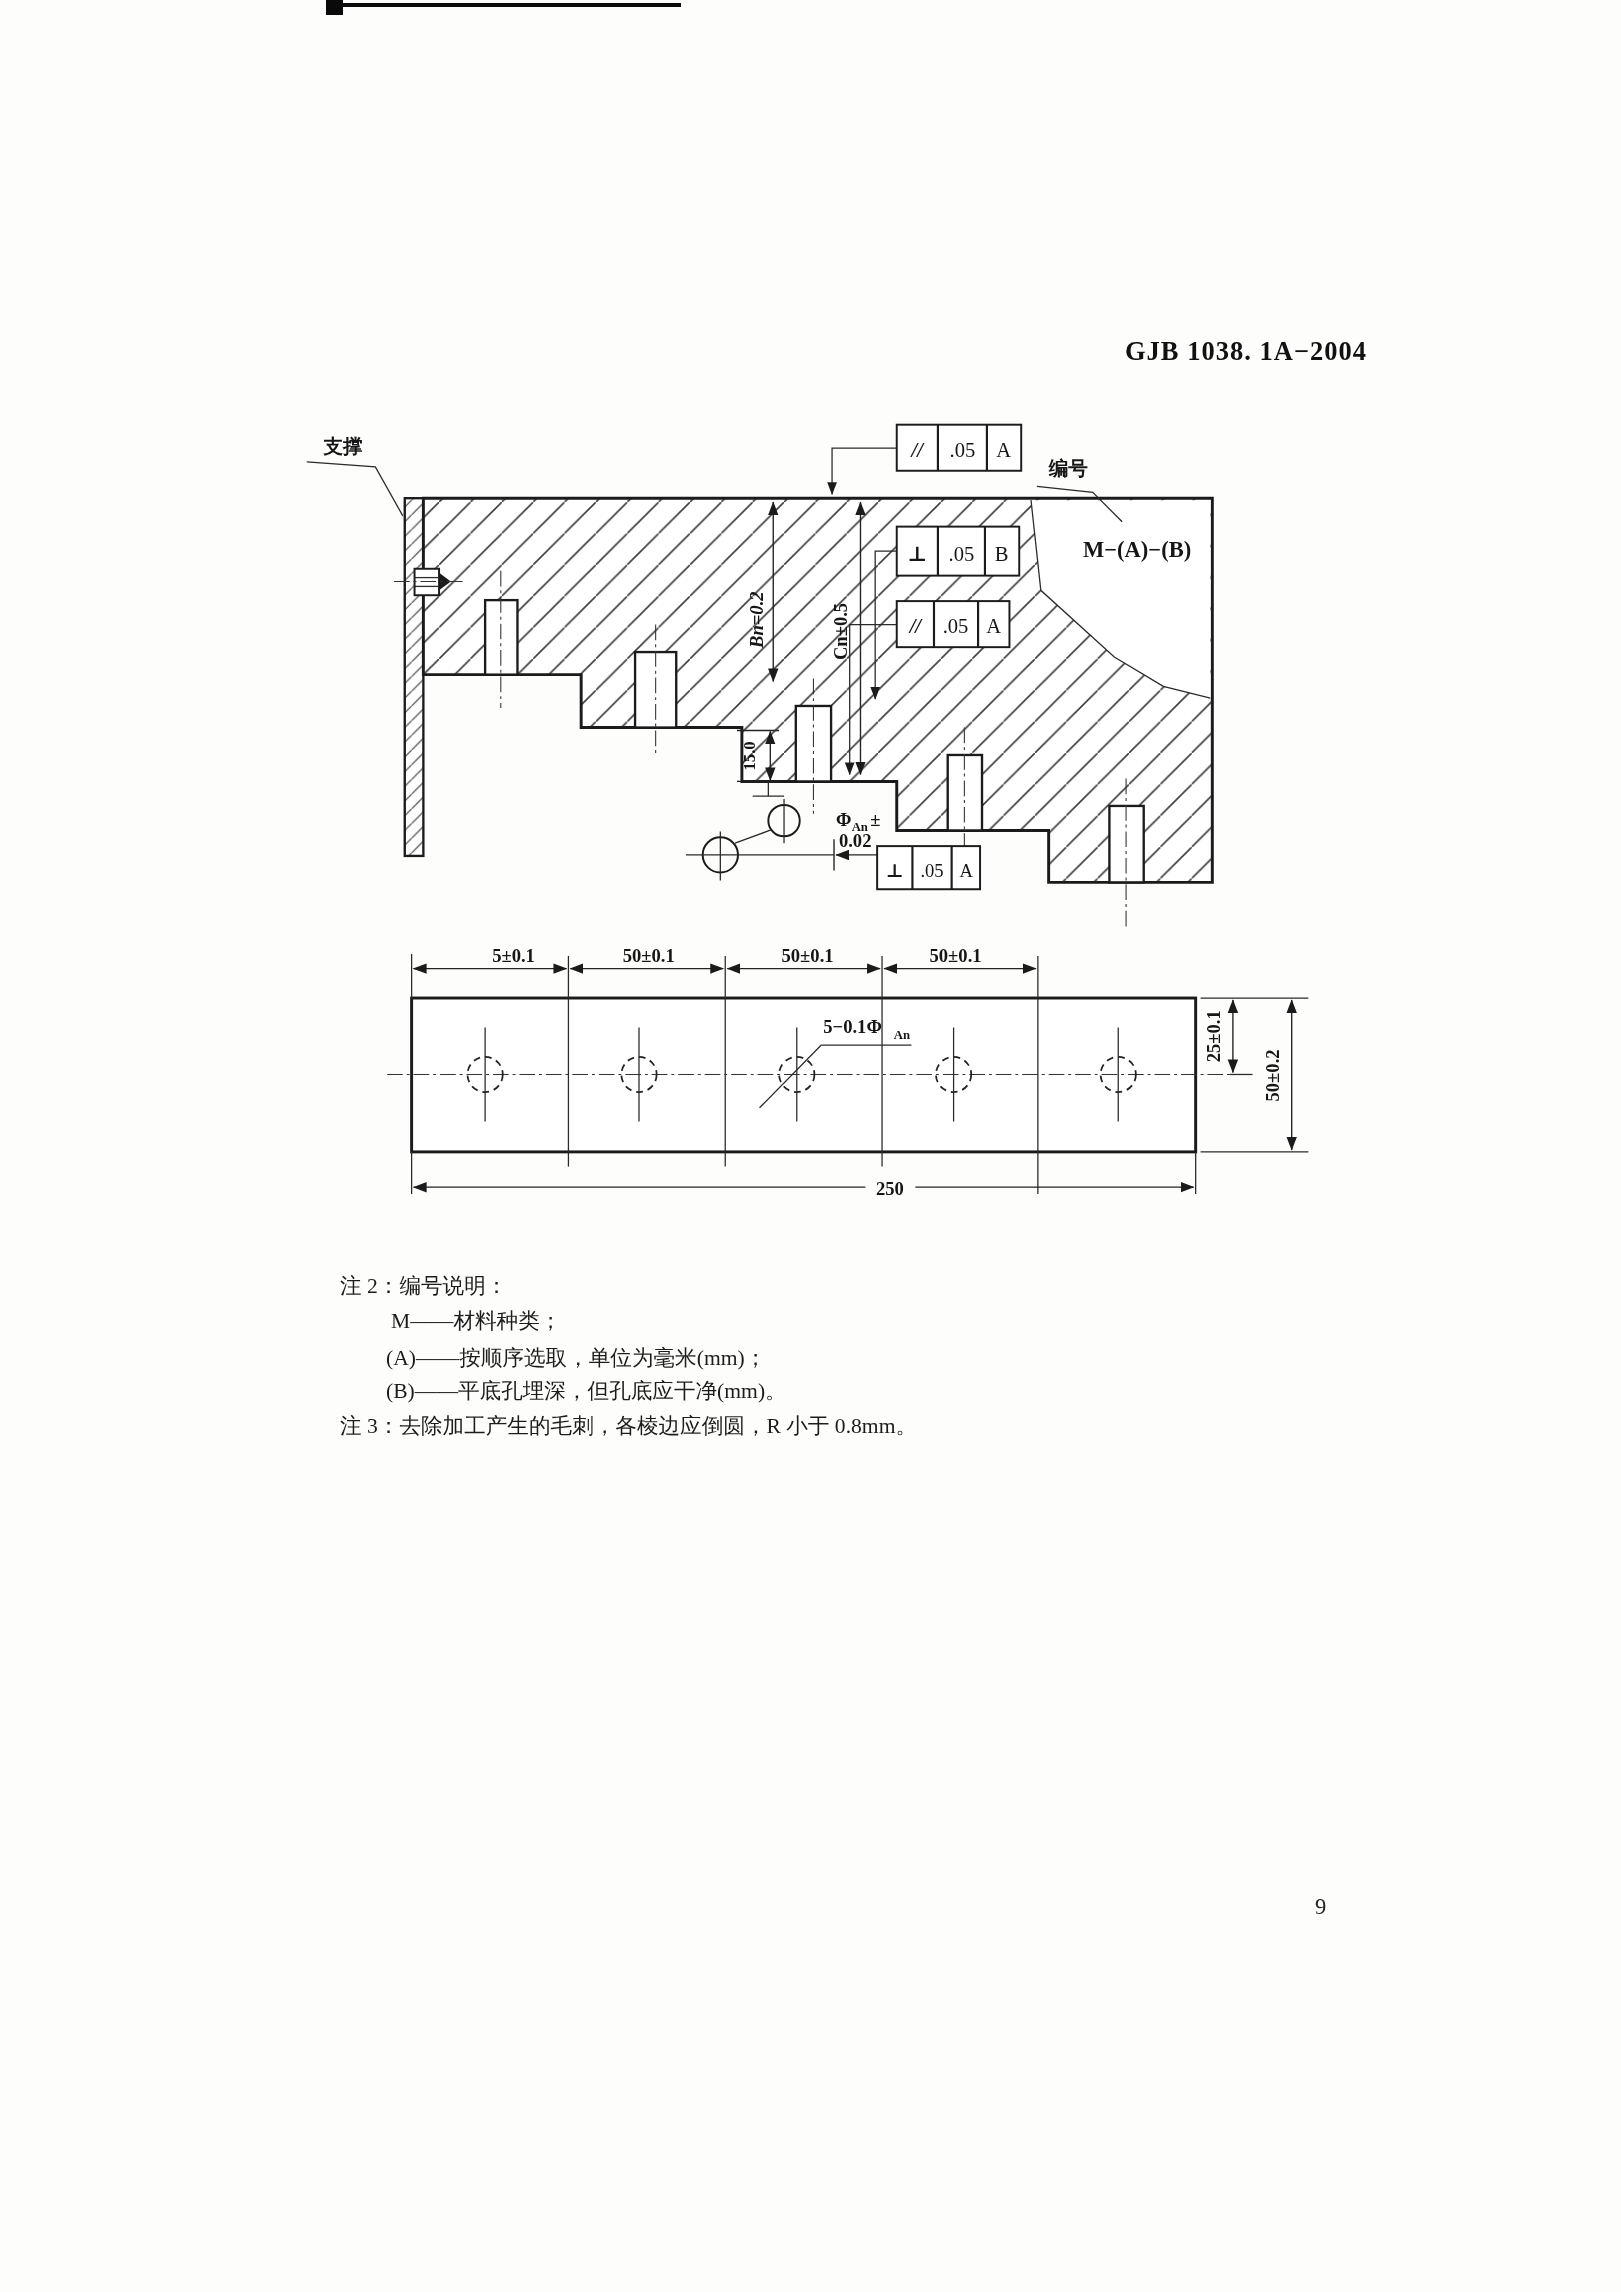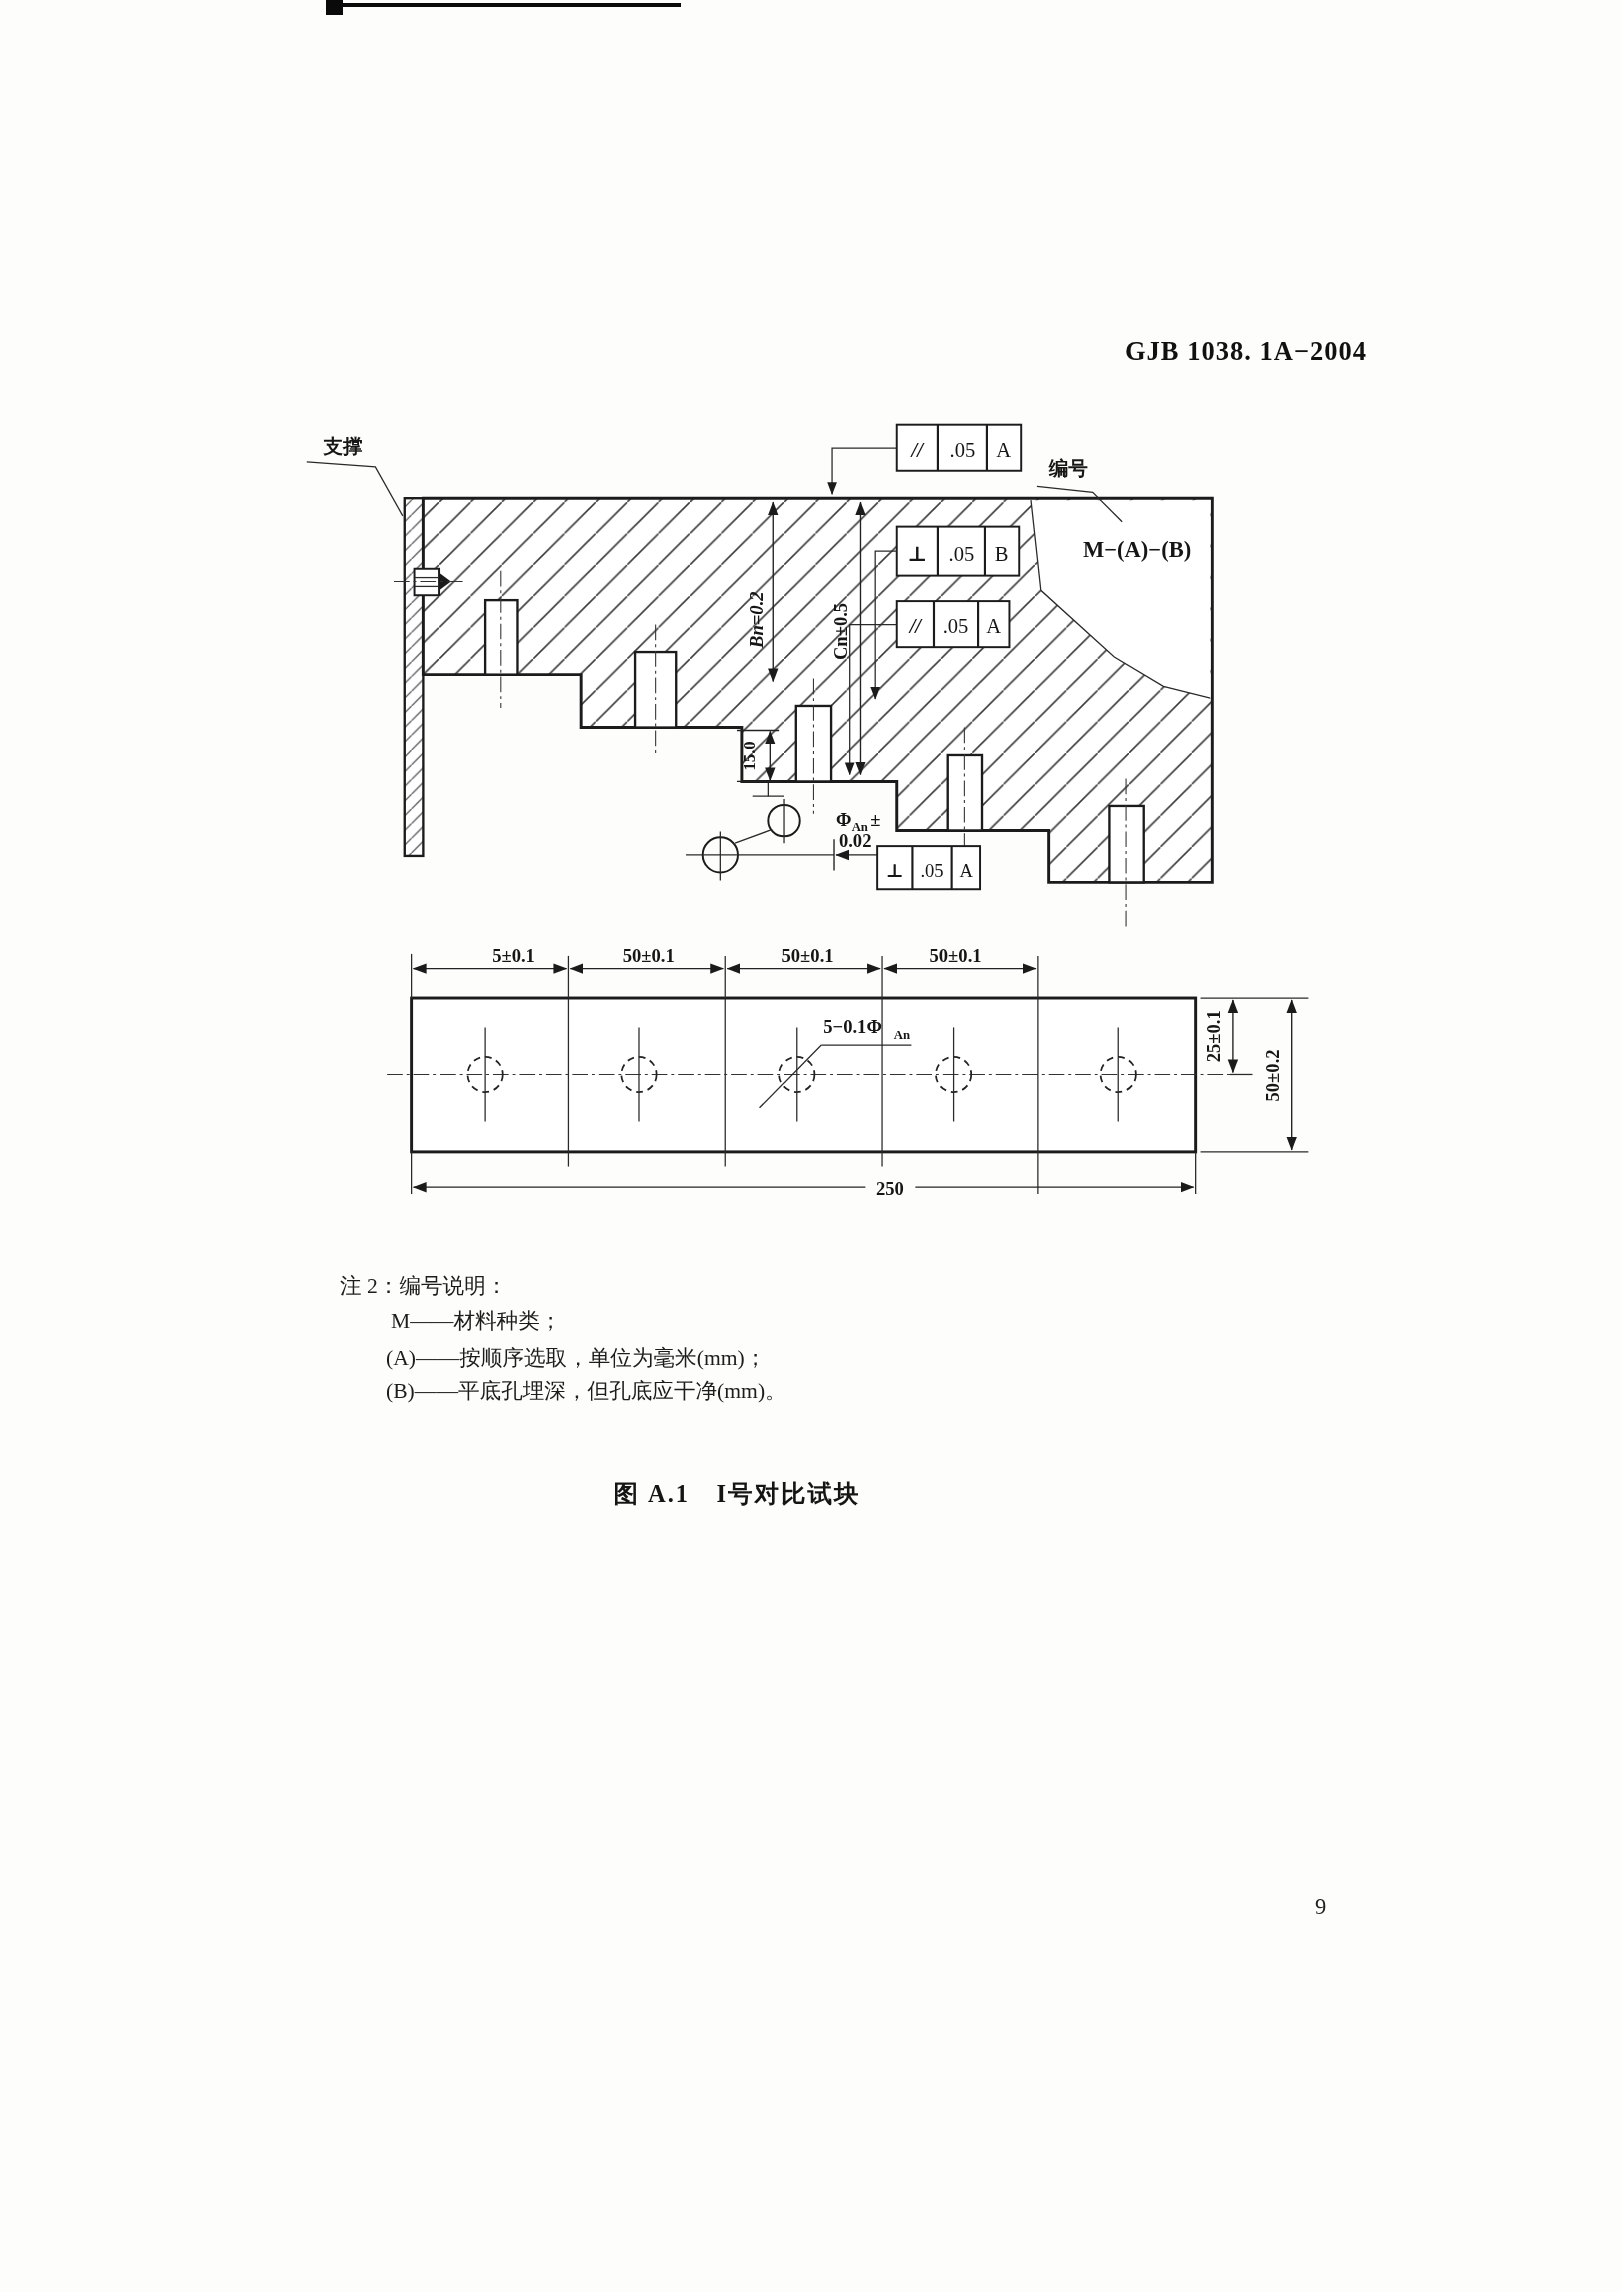--- a/index.html
+++ b/index.html
@@ -231,19 +231,19 @@
         <line x1="934" y1="1211" x2="1218" y2="1211" class="dim" marker-end="url(#arr)"></line>
         <text x="908" y="1219" text-anchor="middle" class="lbl">250</text>
       </g>
     </g>
   </svg>
 
   <div class="note-line" style="left:340px;top:1271px;">注 2：编号说明：</div>
   <div class="note-line" style="left:391px;top:1306px;">M——材料种类；</div>
   <div class="note-line" style="left:386px;top:1343px;">(A)——按顺序选取，单位为毫米(mm)；</div>
   <div class="note-line" style="left:386px;top:1376px;">(B)——平底孔埋深，但孔底应干净(mm)。</div>
-
-  <div class="caption">图 A.1　I号对比试块</div>
+  <div class="note-line" style="left:340px;top:1411px;">注 3：去除加工产生的毛刺，各棱边应倒圆，R 小于 0.8mm。</div>
+
 
   <div class="pageno">9</div>
 
 </div>
 
 
 </body></html>

